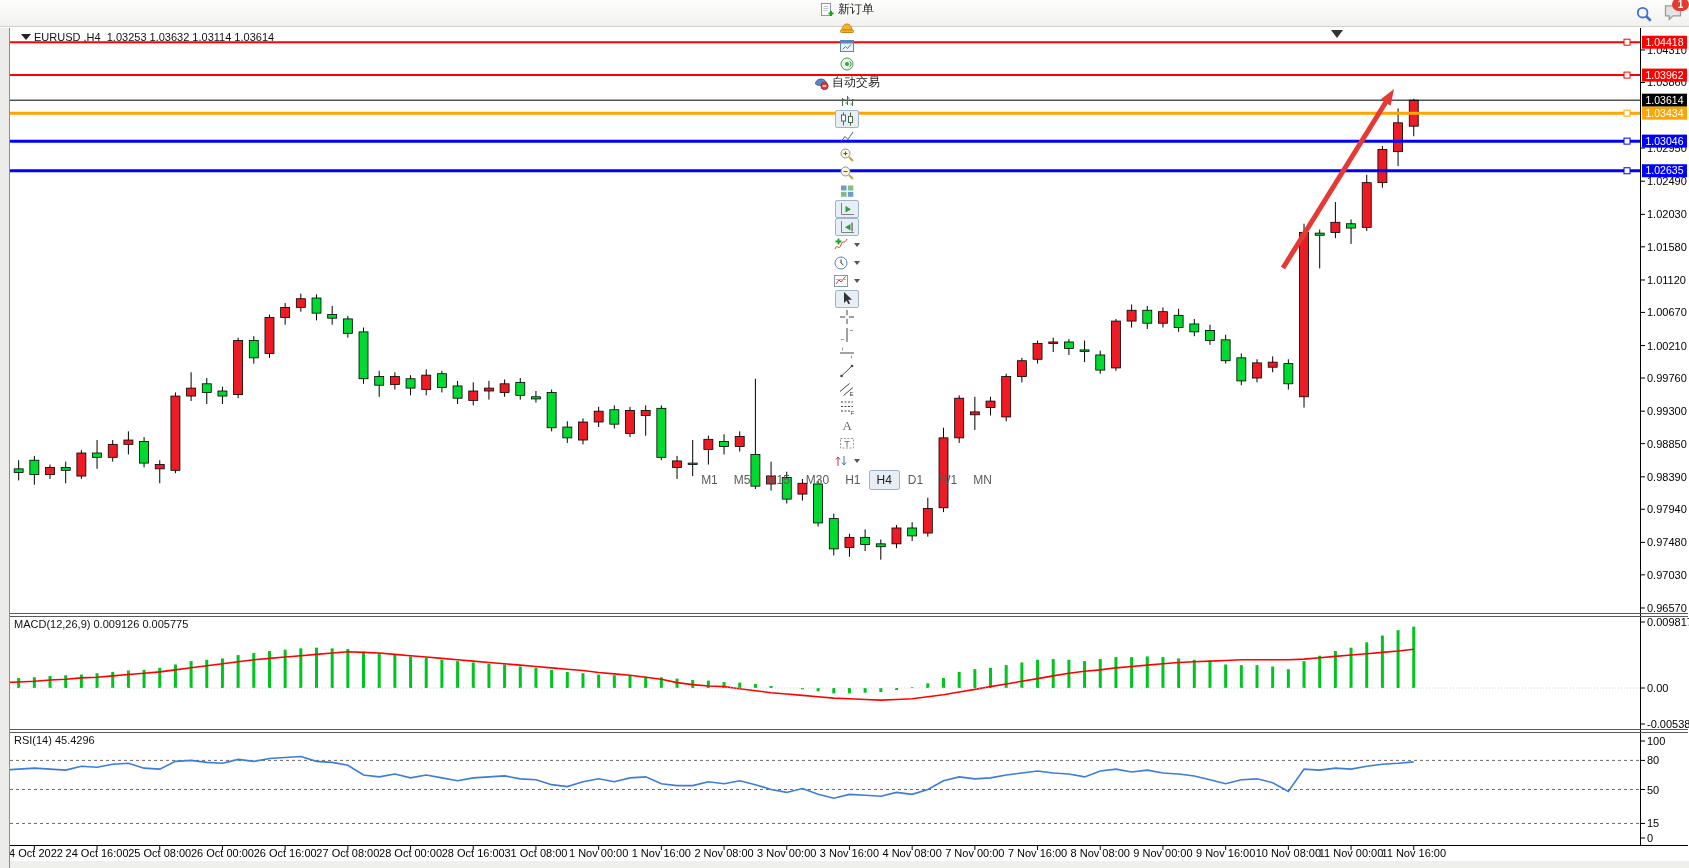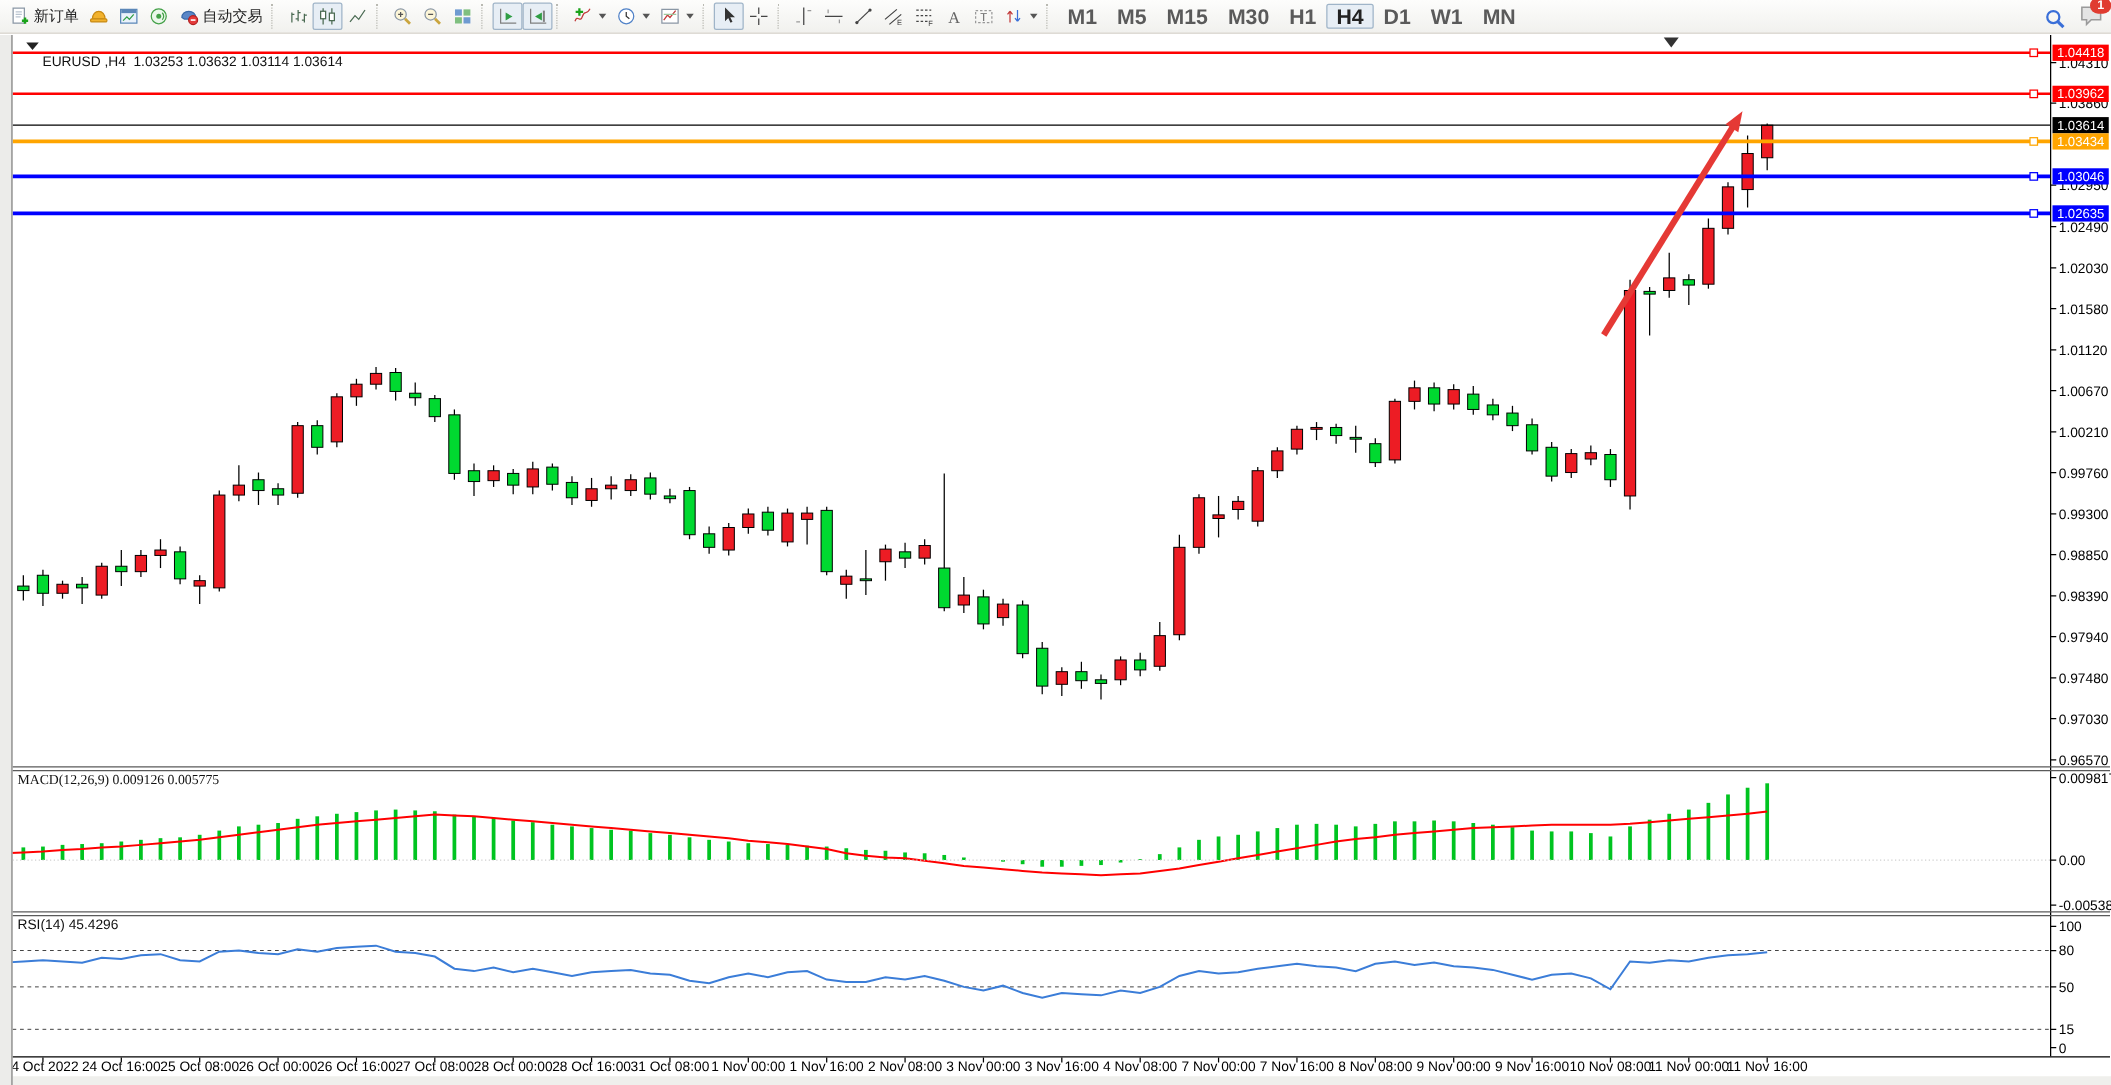--- a/index.html
+++ b/index.html
@@ -1,46 +1,46 @@
 <!DOCTYPE html>
 <html><head>
 <meta charset="utf-8">
 <style>
   html,body{margin:0;padding:0;}
   body{width:1689px;height:868px;overflow:hidden;background:#fff;
        font-family:"Liberation Sans",sans-serif;position:relative;}
   
   .toolbar{position:absolute;left:0;top:0;width:1689px;height:27px;
     background:linear-gradient(#fdfdfc,#f1f1ee);border-bottom:1px solid #d4d0c8;
-    display:flex;align-items:center;padding-left:4px;box-sizing:border-box;z-index:5;}
+    display:flex;align-items:center;padding-left:4px;box-sizing:border-box;z-index:5;flex-direction:column;}
   .tb-btn{height:22px;min-width:24px;border:1px solid transparent;background:transparent;
     display:flex;align-items:center;justify-content:center;gap:3px;padding:0 3px;
     font-size:12px;color:#222;cursor:pointer;border-radius:2px;}
   .tb-btn.active{border:1px solid #9fb4c8;background:#e7eef5;}
   .tb-btn .ic{width:16px;height:16px;display:block;}
   .caret{width:0;height:0;border-left:3px solid transparent;border-right:3px solid transparent;
     border-top:4px solid #555;margin-left:2px;}
   .sep{width:5px;height:20px;margin:0 3px;border-left:1px dotted #b9b9b2;}
   .tf-group{display:flex;align-items:center;}
   .tf-btn{height:20px;border:1px solid transparent;background:transparent;color:#5a5a5a;
-    font-size:17px;padding:0 7px;cursor:pointer;border-radius:2px;font-weight:bold;}
+    font-size:12px;padding:0 7px;cursor:pointer;border-radius:2px;}
   .tf-btn.active{border:1px solid #9fb4c8;background:#e7eef5;color:#222;}
   .tb-right{position:absolute;right:6px;top:2px;display:flex;align-items:center;gap:10px;}
   .chat{position:relative;display:inline-block;}
   .badge{position:absolute;right:-6px;top:-4px;background:#e03c31;color:#fff;border-radius:8px;
     font-size:10px;line-height:13px;min-width:13px;text-align:center;padding:0 2px;font-weight:bold;}
   
   .left-gutter{position:absolute;left:0;top:28px;width:9px;bottom:0;background:#ececea;
     border-right:1px solid #8c8c8c;z-index:2;}
   #chart-svg{position:absolute;left:0;top:28px;z-index:1;}
   .ovl{position:absolute;font-size:11px;color:#111;z-index:3;white-space:pre;}
-  .title{left:34px;top:44px;}
+  .title{left:34px;top:31px;}
   .title-caret{position:absolute;left:21px;top:34px;width:0;height:0;z-index:3;
     border-left:5px solid transparent;border-right:5px solid transparent;border-top:6px solid #222;}
-  .macd-label{left:14px;top:618px;font-family:Liberation Serif, serif;}
+  .macd-label{left:14px;top:618px;}
   .rsi-label{left:14px;top:734px;}
 </style>
 </head>
 <body>
 
 <div class="toolbar">
   <button class="tb-btn">
     <svg class="ic" viewBox="0 0 16 16">
         <rect x="2.5" y="1.5" width="9" height="12" fill="#fff" stroke="#8a97a5"></rect>
         <path d="M4.5 4.5h5M4.5 6.5h5M4.5 8.5h4" stroke="#b9c4cf" stroke-width="1"></path>

